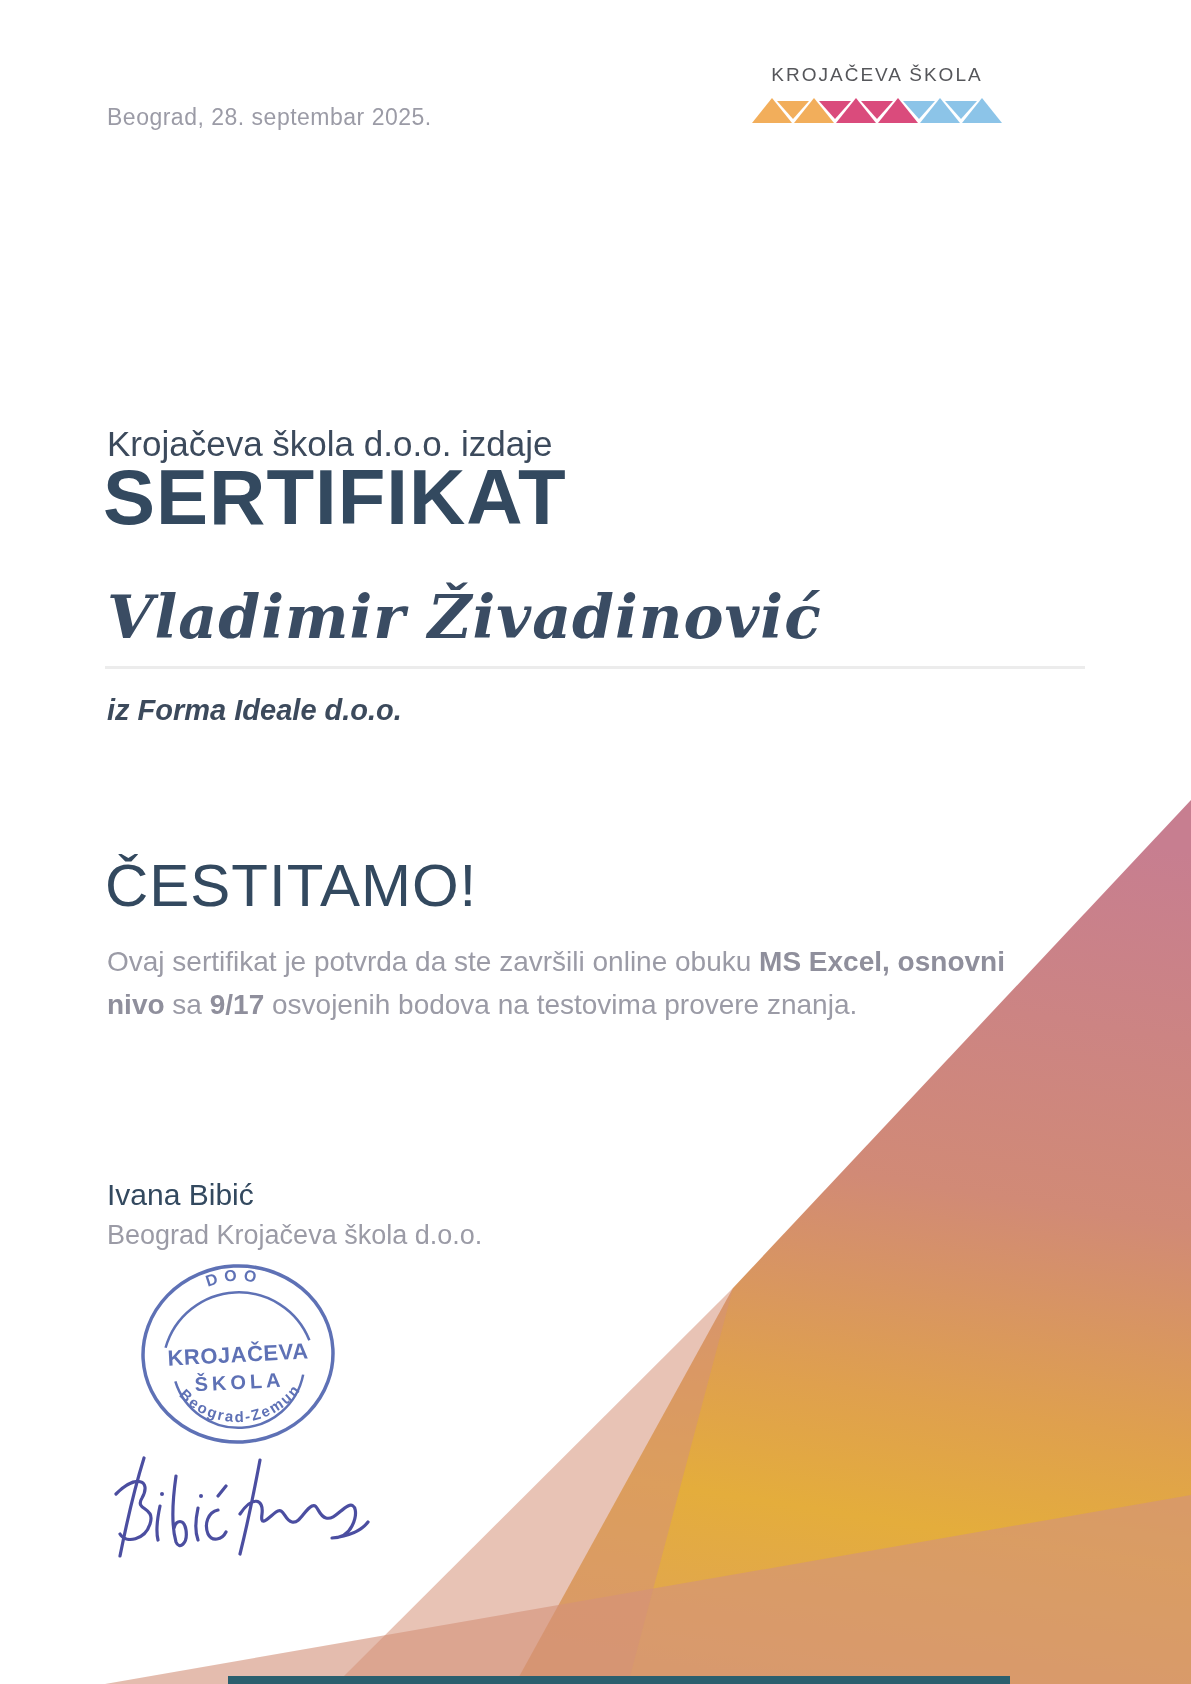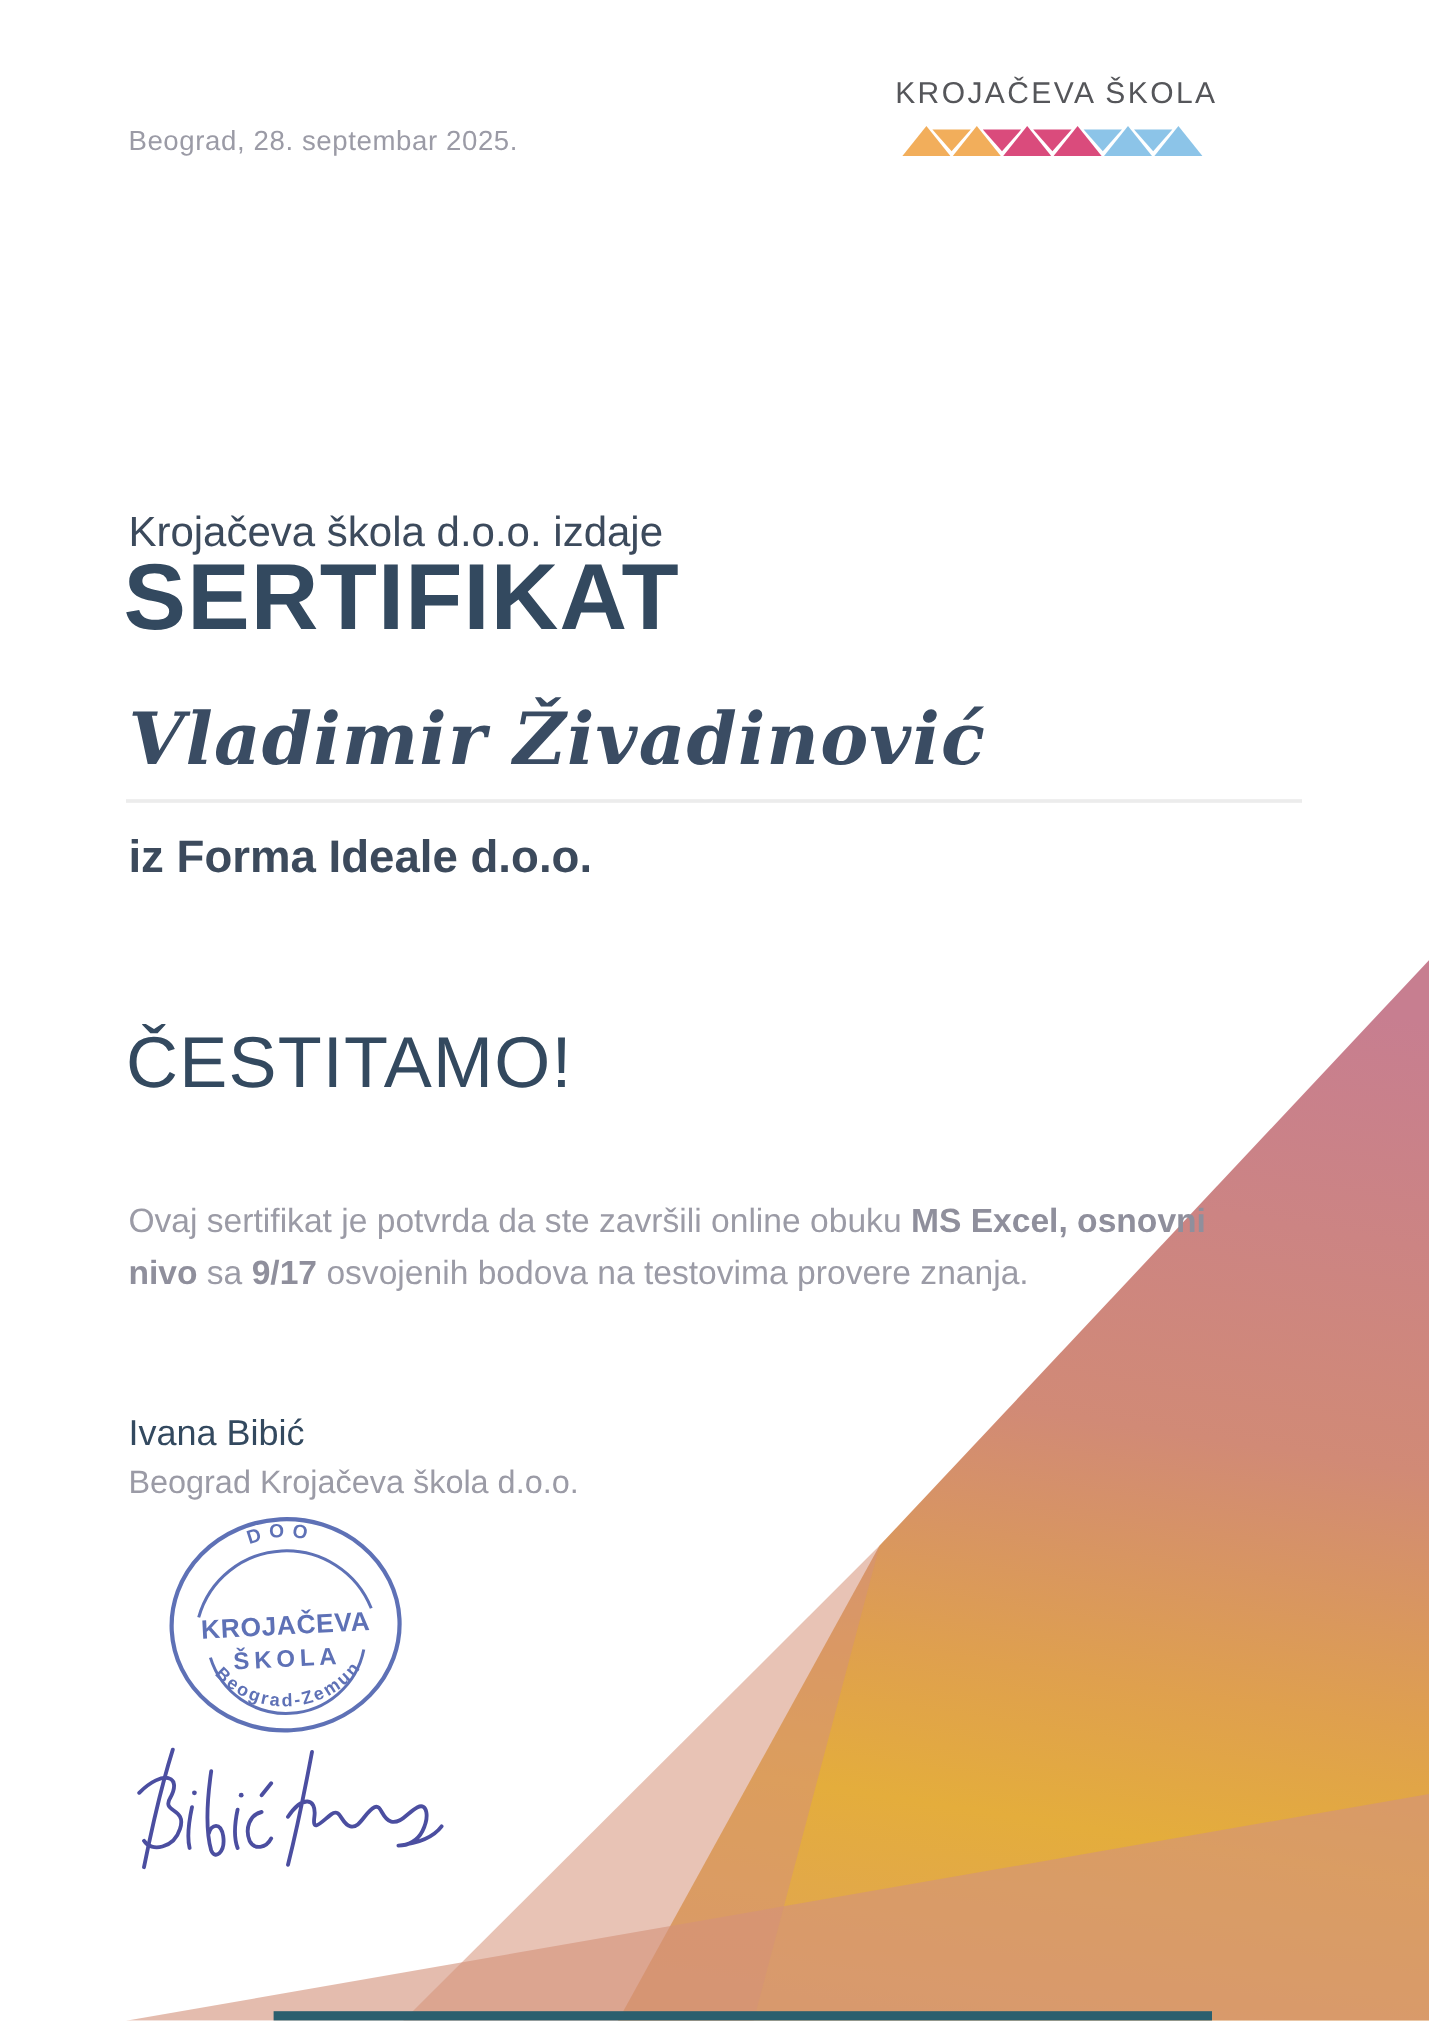--- a/index.html
+++ b/index.html
@@ -11,35 +11,35 @@
   }
   html,body{margin:0;padding:0;background:#fff;}
   .page{position:relative;width:1191px;height:1684px;background:#fff;overflow:hidden;
         font-family:"Liberation Sans",sans-serif;}
   .abs{position:absolute;}
   .bg-art{position:absolute;inset:0;width:1191px;height:1684px;z-index:0;}
   .content{position:absolute;inset:0;z-index:1;}
 
   .date-line{left:107px;top:104px;font-size:23px;letter-spacing:.5px;color:var(--text-muted,#9b9ba6);}
   .logo{left:746px;top:64px;width:262px;text-align:center;}
-  .logo-text{font-size:25px;letter-spacing:2px;color:var(--logo-gray,#55565a);white-space:nowrap;}
+  .logo-text{font-size:19px;letter-spacing:2px;color:var(--logo-gray,#55565a);white-space:nowrap;}
   .logo-tris{display:block;margin:11px auto 0;}
 
   .issuer-line{left:107px;top:424px;font-size:35px;color:var(--text-dark,#3c4a5c);}
   .cert-title{left:103px;top:452px;font-size:78px;font-weight:900;letter-spacing:1px;
               color:var(--title-navy,#33495f);}
 
   .recipient-name{left:107px;top:582px;font-size:60px;font-style:italic;
       font-family:"DejaVu Serif",serif;color:var(--script-navy,#3a4c63);letter-spacing:1px;font-weight:bold;}
   .name-rule{left:105px;top:666px;width:980px;height:3px;background:var(--rule-gray,#ececec);}
-  .recipient-affiliation{left:107px;top:694px;font-size:38px;font-weight:600;
+  .recipient-affiliation{left:107px;top:694px;font-size:29px;font-style:italic;font-weight:600;
       color:var(--text-dark,#3c4a5c);}
 
   .congrats-heading{left:105px;top:851px;font-size:60px;letter-spacing:1px;color:var(--title-navy,#33495f);}
-  .congrats-body{left:107px;top:948px;width:900px;font-size:28px;line-height:43px;
+  .congrats-body{left:107px;top:892px;width:900px;font-size:28px;line-height:43px;
       color:var(--text-muted,#9b9ba6);margin-top:48px;}
   .congrats-body strong{color:#8f8f9c;font-weight:700;}
 
   .signatory-name{left:107px;top:1178px;font-size:30px;color:var(--title-navy,#33495f);}
   .signatory-role{left:107px;top:1220px;font-size:27px;color:var(--text-muted,#9b9ba6);}
 
   .stamp-svg{left:138px;top:1262px;}
   .stamp-svg text{font-family:"Liberation Sans",sans-serif;font-weight:bold;
       fill:var(--stamp-blue,#3b52a6);}
   .stamp-stroke{fill:none;stroke:var(--stamp-blue,#3b52a6);}

